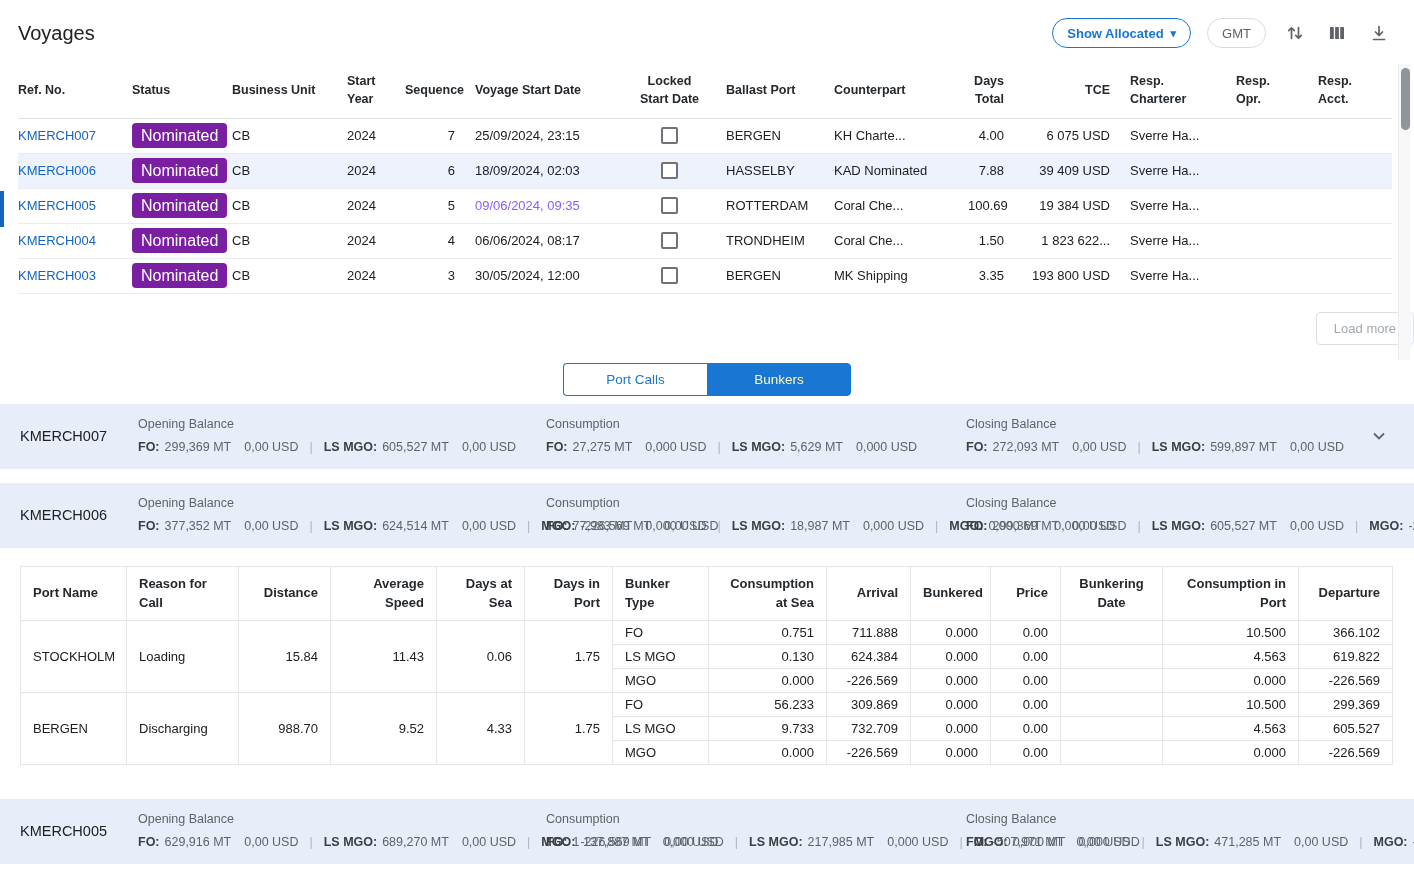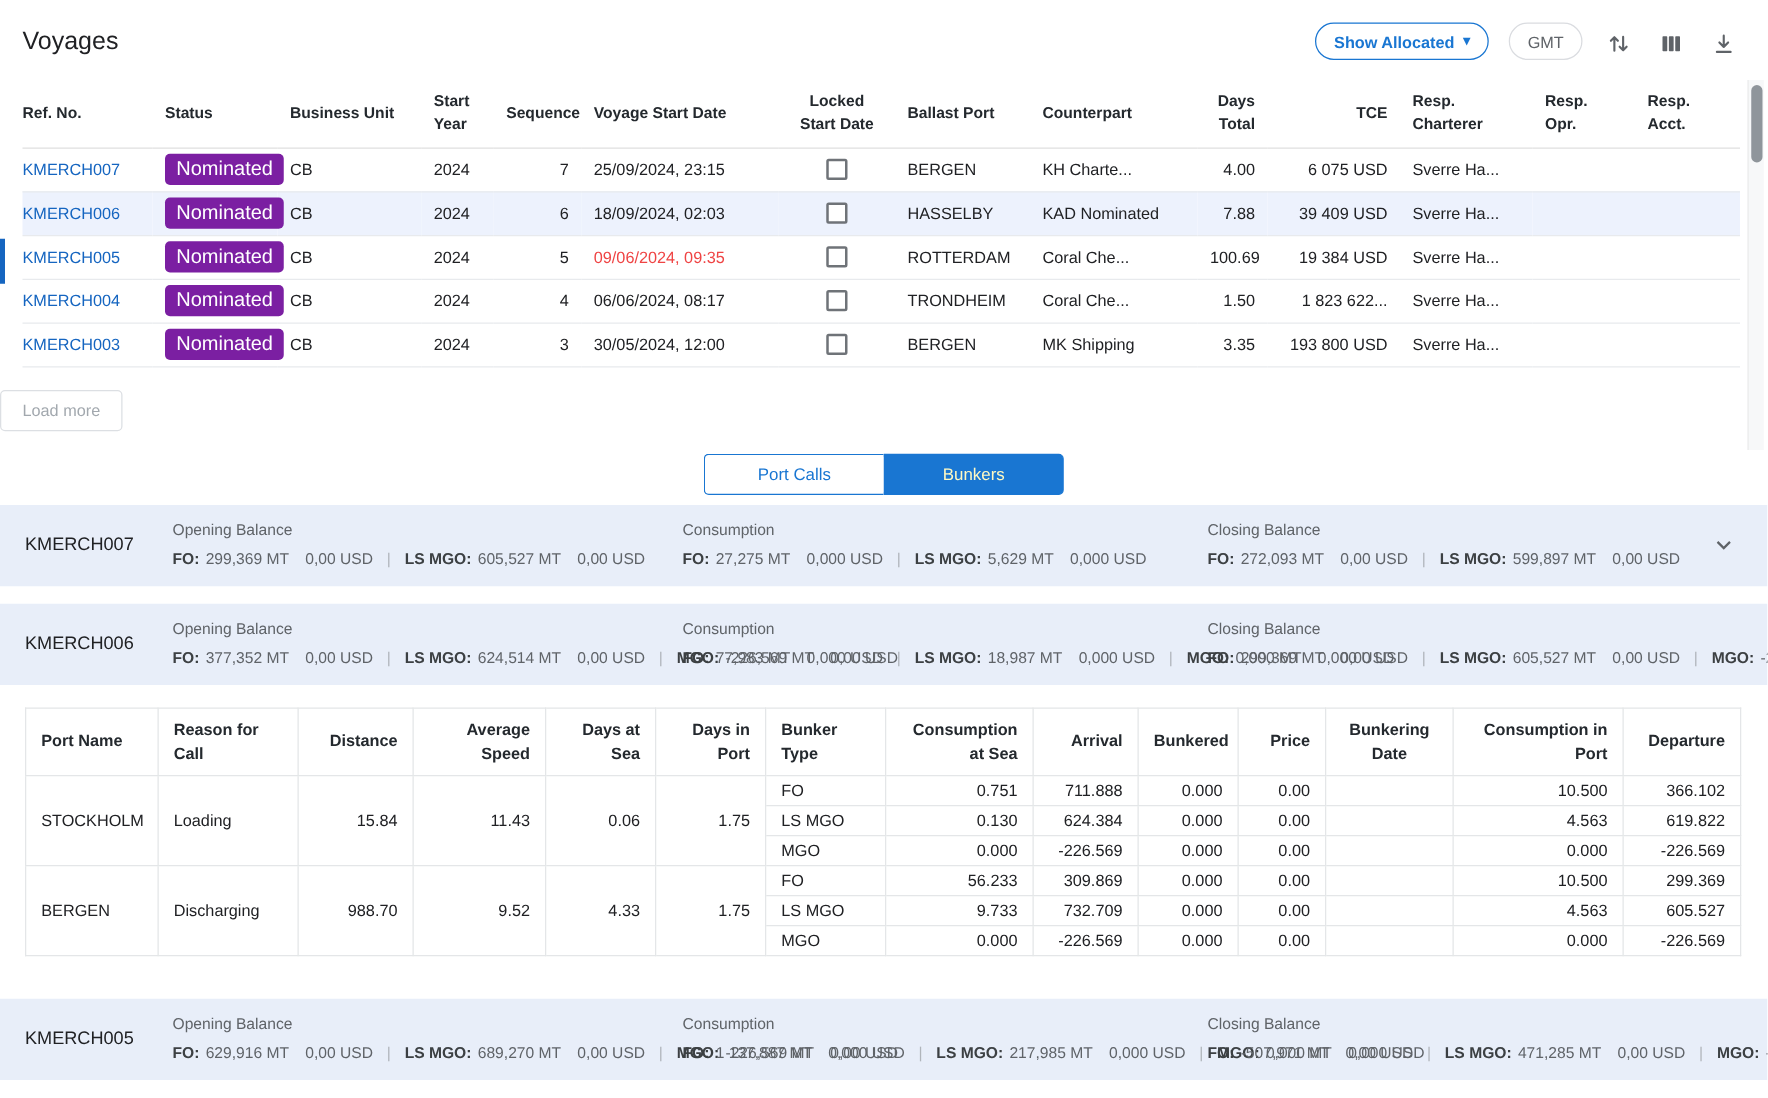--- a/index.html
+++ b/index.html
@@ -2,46 +2,46 @@
 <html><head>
 <meta charset="utf-8">
 <style>
   *{box-sizing:border-box;margin:0;padding:0}
   html,body{width:1414px;height:878px;overflow:hidden}
   body{font-family:"Liberation Sans",sans-serif;background:#fff;color:#202124;font-size:13px}
 
   
   .top-bar{display:flex;justify-content:space-between;align-items:center;padding:17px 22px 13px 18px;height:62px}
   .page-title{font-size:20px;font-weight:400;color:#202124}
-  .toolbar{display:flex;align-items:flex-end;gap:16px}
+  .toolbar{display:flex;align-items:center;gap:16px}
   .pill{height:30px;border-radius:16px;padding:0 14px;font-size:13px;background:#fff;display:inline-flex;align-items:center;gap:7px;cursor:pointer;font-family:inherit}
   .pill.blue{border:1px solid #1976d2;color:#1976d2;font-weight:bold}
   .pill.grey{border:1px solid #dadce0;color:#5f6368}
   .pill .caret{font-size:11px;line-height:1}
   .icon-btn{border:none;background:none;padding:0;width:26px;height:26px;display:inline-flex;align-items:center;justify-content:center;cursor:pointer}
 
   
   .table-wrap{position:relative;padding:0 22px 0 18px}
   table.voy{width:1374px;border-collapse:collapse;table-layout:fixed}
   .voy th{height:56px;padding:0 10px;font-size:12.5px;font-weight:bold;color:#24292e;vertical-align:middle;line-height:1.45;border-bottom:1px solid #e0e0e0;text-align:left}
   .voy td{height:35px;padding:0 10px;border-bottom:1px solid #e8eaed;vertical-align:middle;text-align:left}
   .voy th:first-child,.voy td:first-child{padding-left:0}
   .voy .num{text-align:right}
   .voy .ctr{text-align:center}
   .ref-link{color:#1565c0;text-decoration:none;cursor:pointer}
   .badge{display:inline-block;background:#7b1fa2;color:#fff;font-size:16px;padding:3px 9px;border-radius:4px;line-height:1.2}
   .cbx{display:inline-block;width:17px;height:17px;border:2px solid #6f7378;border-radius:2px;background:#fff;cursor:pointer;vertical-align:middle}
   tr.row-hl{background:#edf2fd}
-  td.warn{color:#ef4444}
+  td.warn{color:#8b5cf6}
   .sel-ind{position:absolute;left:0;top:129px;width:4px;height:36px;background:#1565c0}
   .vscroll{position:absolute;top:2px;right:3px;height:296px;width:13px;background:#f7f8f9;border-left:1px solid #ececec}
   .vscroll .thumb{position:absolute;top:4px;left:2px;width:9px;height:62px;background:#8f959b;border-radius:5px;cursor:grab}
 
   
-  .loadmore-row{display:flex;justify-content:flex-start;margin:18px 0 0}
+  .loadmore-row{display:flex;justify-content:flex-end;margin:18px 0 0}
   .loadmore{padding:8px 17px;border:1px solid #dcdfe3;border-radius:4px;background:#fff;color:#a2a8ae;font-size:13px;cursor:pointer;font-family:inherit}
   .tabs{display:flex;justify-content:center;margin:18px 0 8px}
   .tab{width:144px;height:33px;border:1px solid #1976d2;background:#fff;color:#1976d2;font-size:13.5px;cursor:pointer;font-family:inherit}
   .tab.first{border-radius:4px 0 0 4px;border-right:none}
   .tab.active{background:#1976d2;color:#fef9c3;border-radius:0 4px 4px 0}
 
   
   .sec{margin-top:8px}
   .sec + .sec{margin-top:14px}
   .sec-bar{display:flex;align-items:center;background:#e8eef9;padding:13px 22px 13px 20px;min-height:60px;cursor:pointer}

